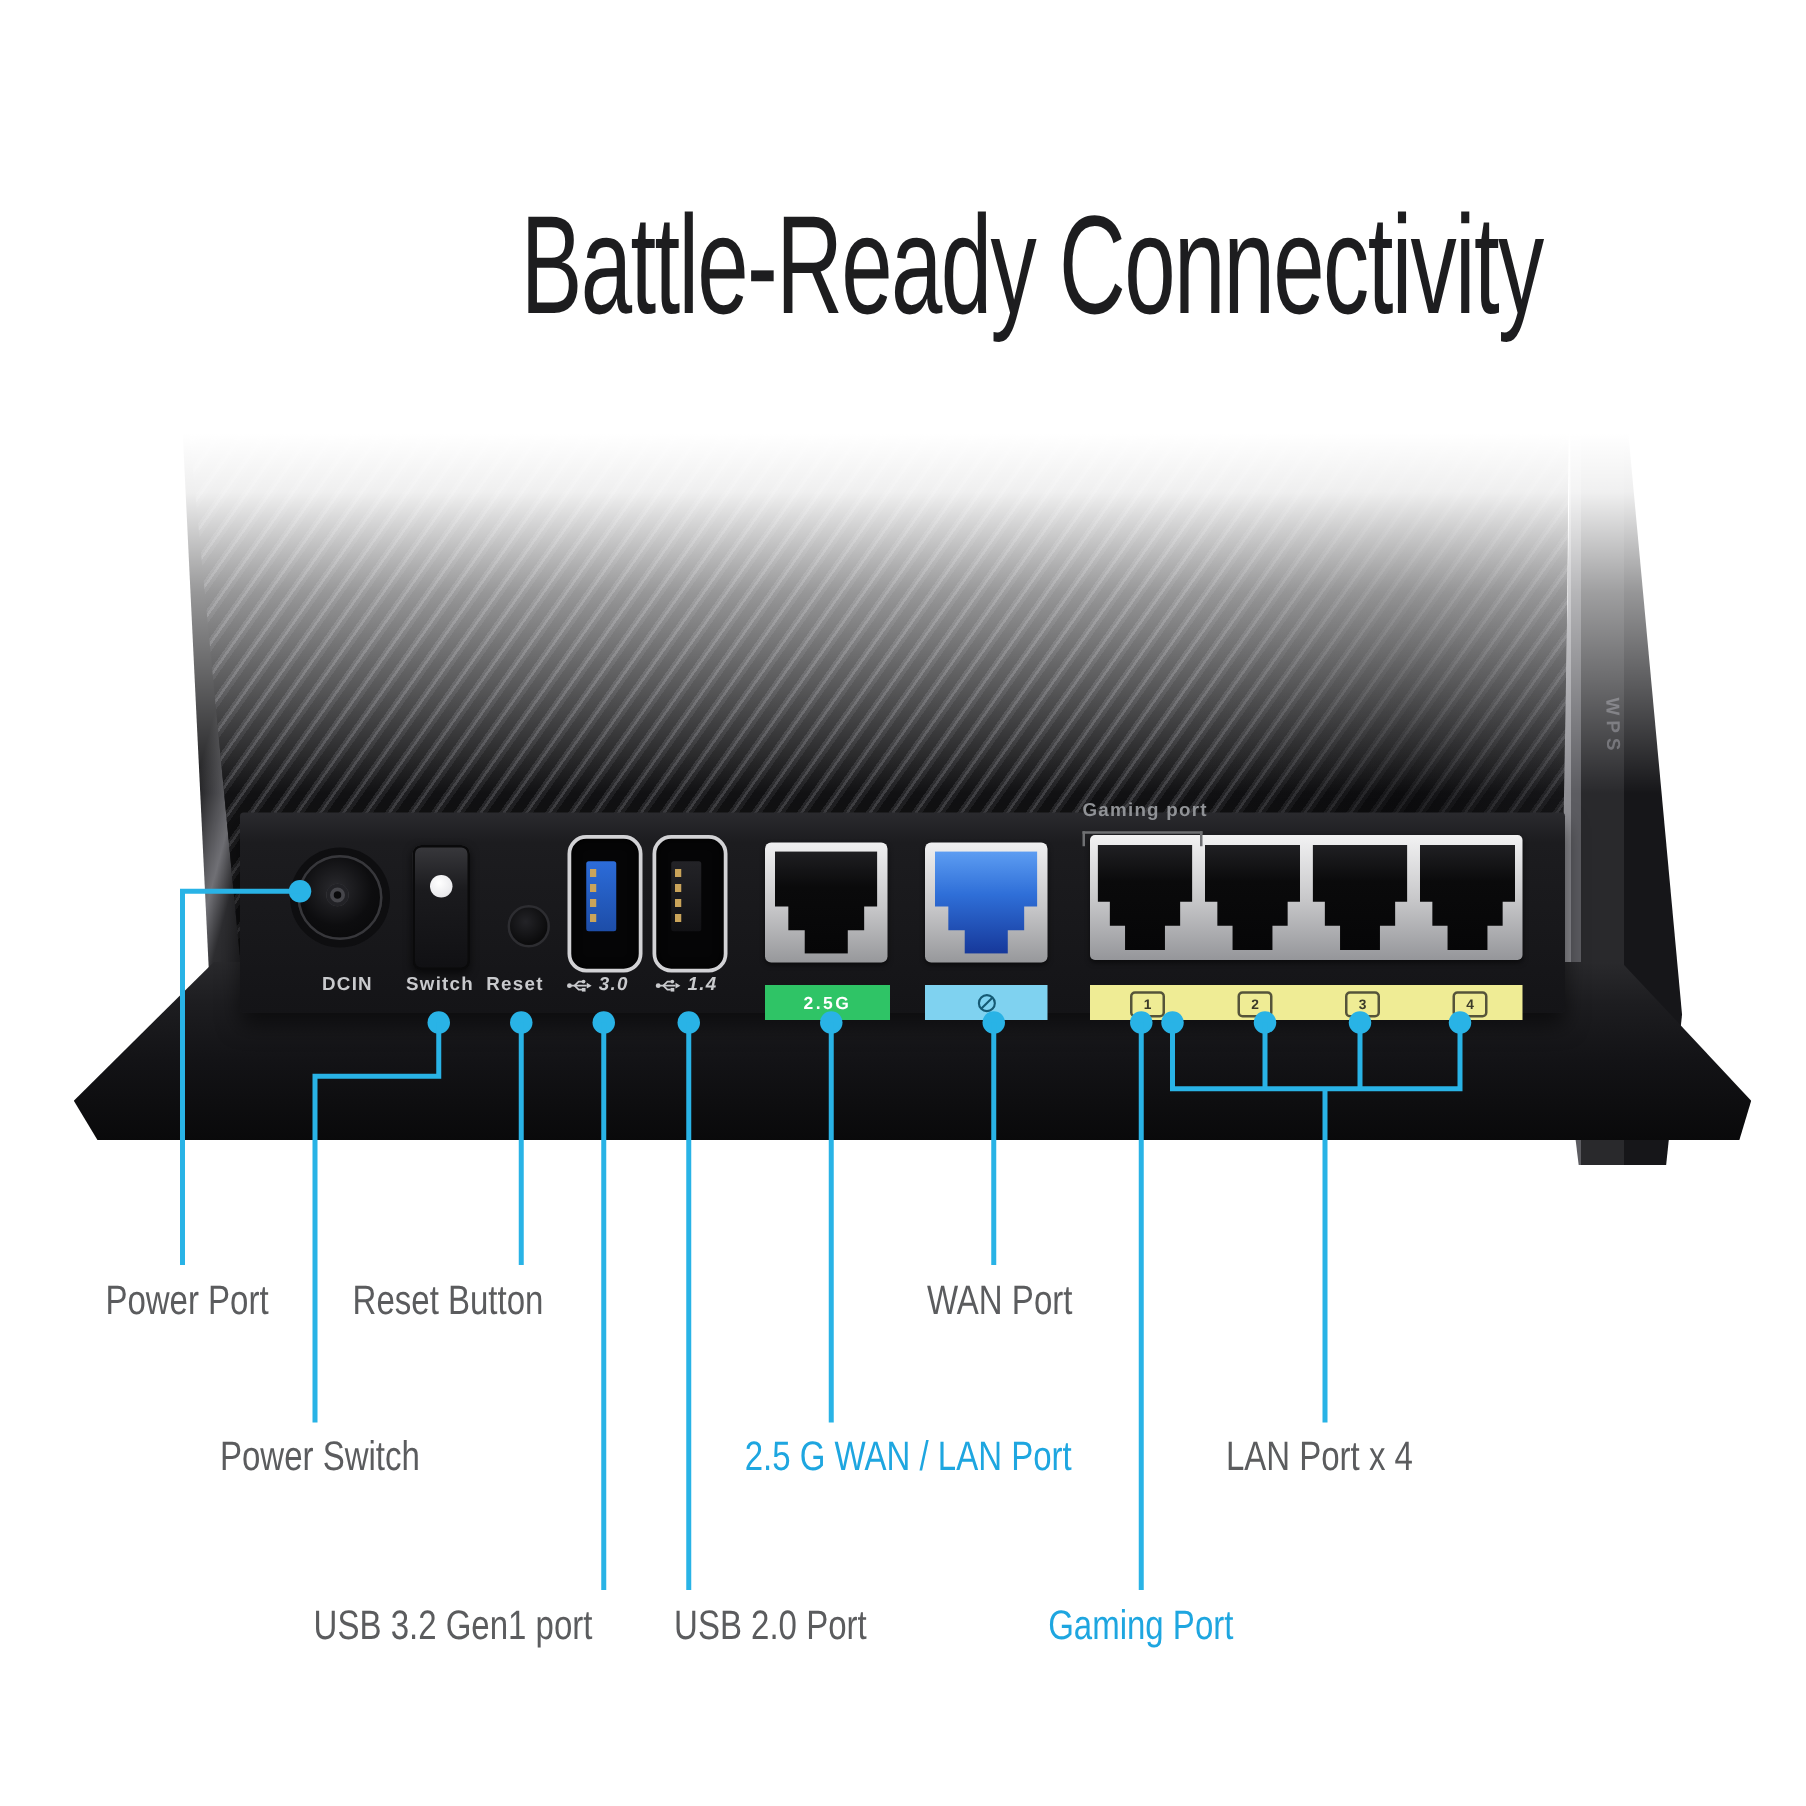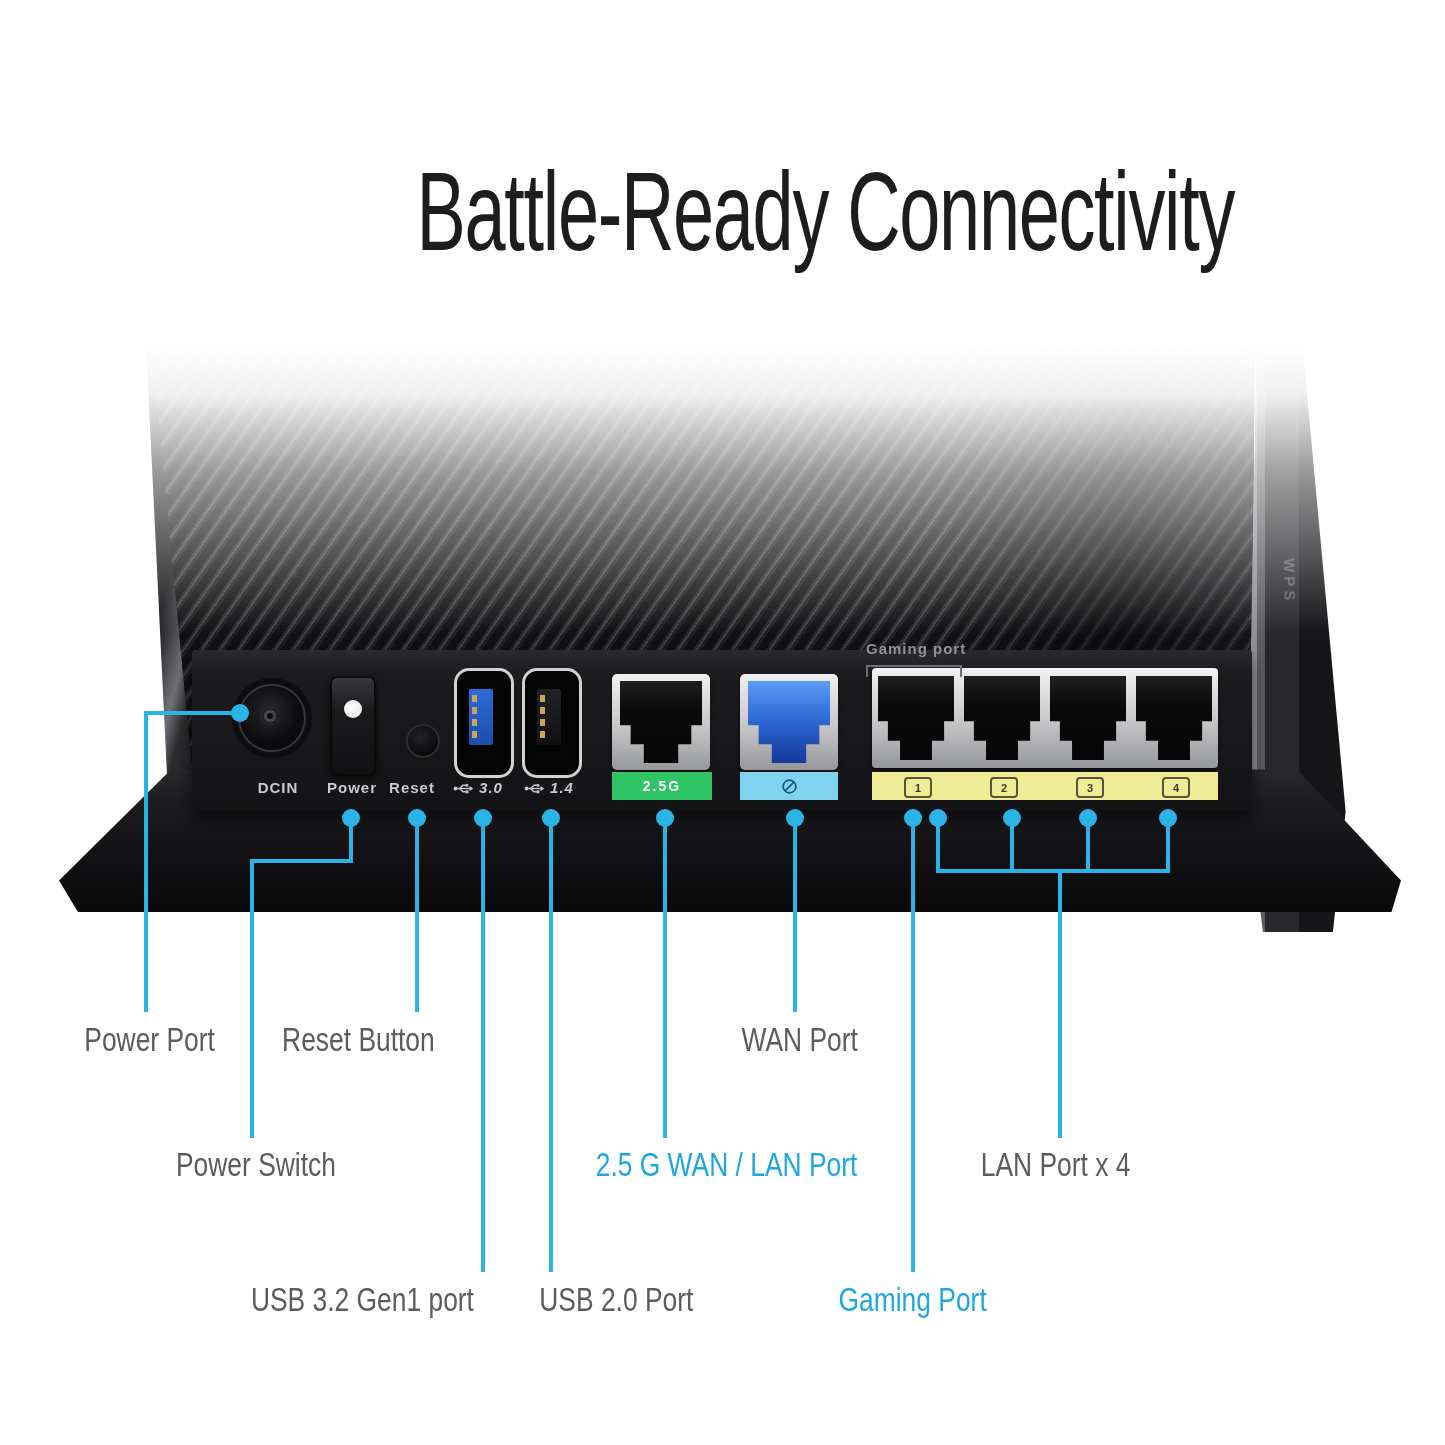--- a/index.html
+++ b/index.html
@@ -77,21 +77,21 @@
       background:linear-gradient(180deg,#f2f2f3 0%,#c9c9cb 50%,#95969a 100%);
       box-shadow:0 2px 4px rgba(0,0,0,.5);}
   .lan-cav{position:absolute;top:8px;width:76px;height:84px;
       clip-path:polygon(0 0,100% 0,100% 54%,87% 54%,87% 77%,71% 77%,71% 100%,29% 100%,29% 77%,13% 77%,13% 54%,0 54%);
       background:linear-gradient(180deg,#202023 0%,#0a0a0b 35%,#060607 100%);}
 
   .plabel{position:absolute;top:126px;height:24px;width:80px;text-align:center;
       font-size:15px;font-weight:700;letter-spacing:1px;color:#c9cacd;line-height:24px;}
   .usb-label{display:inline-flex;align-items:center;gap:4px;justify-content:center;width:100%;font-style:italic;}
 
-  .strip{position:absolute;top:122px;height:28px;display:flex;align-items:center;justify-content:center;}
+  .strip{position:absolute;top:138px;height:28px;display:flex;align-items:center;justify-content:center;}
   .strip-green{left:420px;width:100px;background:var(--strip-green,#2fc466);
       color:#fff;font-size:14px;font-weight:700;letter-spacing:2px;}
   .strip-blue{left:548px;width:98px;background:var(--strip-blue,#7fd2f0);}
   .strip-yellow{left:680px;width:346px;background:var(--strip-yellow,#efec95);justify-content:flex-start;}
   .lanbox{position:absolute;top:5px;width:24px;height:17px;border:2px solid #55543a;border-radius:4px;
       font-size:11px;font-weight:700;color:#3c3b2a;display:flex;align-items:center;justify-content:center;}
 
   .gaming-tag{position:absolute;left:866px;top:640px;z-index:5;font-size:15px;letter-spacing:1px;
       color:#909296;font-weight:700;}
   .gaming-bracket{position:absolute;left:866px;top:665px;width:92px;height:10px;z-index:5;
@@ -148,21 +148,21 @@
     </div>
 
     <div class="lan-slab">
       <div class="lan-cav" style="left:6px"></div>
       <div class="lan-cav" style="left:92px"></div>
       <div class="lan-cav" style="left:178px"></div>
       <div class="lan-cav" style="left:264px"></div>
     </div>
 
     <div class="plabel" style="left:46px">DCIN</div>
-    <div class="plabel" style="left:120px">Power</div>
+    <div class="plabel" style="left:120px">Switch</div>
     <div class="plabel" style="left:180px">Reset</div>
     <div class="plabel" style="left:246px">
       <span class="usb-label">
         <svg width="22" height="13" viewBox="0 0 20 12">
           <g stroke="#c9cacd" stroke-width="1.3" fill="none">
             <path d="M2 6 h13"></path>
               <path d="M6 6 l3 -3 h2.5"></path>
               <path d="M6 6 l3 3 h2.5"></path>
           </g>
           <circle cx="2.2" cy="6" r="1.8" fill="#c9cacd"></circle>

